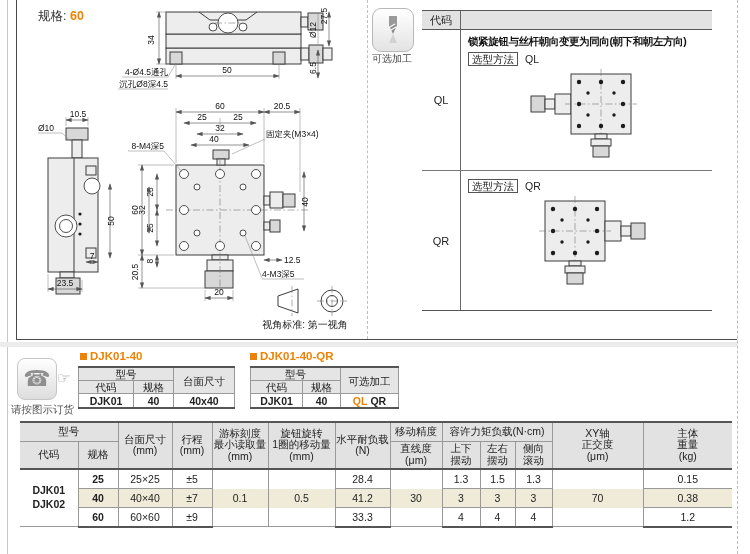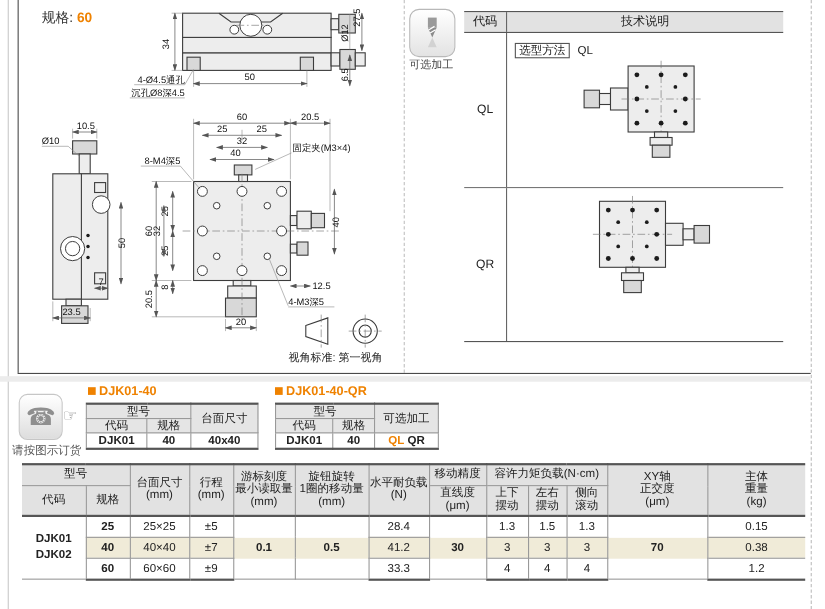--- a/index.html
+++ b/index.html
@@ -65,21 +65,21 @@
   #spec-table th{background:#e2e2e2;font-weight:normal;line-height:1.12;padding:1px 0;}
   #spec-table{border-top:2px solid #555;}
   #spec-table tr.t1 th{height:16px;}
   #spec-table tbody td{height:18px;}
   #spec-table tbody tr:first-child td{border-top:2px solid #555;}
   #spec-table tbody tr:last-child td{border-bottom:2px solid #555;}
   #spec-table .nol{border-left:none;}
   #spec-table .nor{border-right:none;}
   .code-big{font-weight:bold;line-height:1.3;}
   .hl{background:#f0ebd8;}
-  .merged{background:linear-gradient(to bottom,#ffffff 33.5%,#f0ebd8 33.5%,#f0ebd8 67%,#ffffff 67%);font-weight:bold;}
+  .merged{background:linear-gradient(to bottom,#ffffff 33.5%,#f0ebd8 33.5%,#f0ebd8 67%,#ffffff 67%);}
   .specv{font-weight:bold;}
 </style>
 </head>
 <body>
 
 <div id="page">
 
   <div class="abs vline" id="edge-left"></div>
   <div class="abs vline" id="box-left"></div>
   <div class="abs" id="box-bottom"></div>
@@ -272,25 +272,25 @@
       <line x1="10" y1="12" x2="15" y2="9" stroke="#fff" stroke-width="1.2"></line>
       <line x1="11" y1="15" x2="16" y2="12" stroke="#fff" stroke-width="1.2"></line>
       <path d="M13,19 L17,28 L9,28 Z" fill="#d2d2d2"></path>
     </svg>
   </div>
   <div class="abs" id="opt-icon-label">可选加工</div>
 
   <div class="abs" id="opt-table">
     <div class="hdr">
       <div>代码</div>
-      <div>技术说明</div>
     </div>
     <div class="row" style="height:140px;">
       <div class="code-cell">QL</div>
       <div class="desc">
+        <div class="opt-title">锁紧旋钮与丝杆朝向变更为同向(朝下和朝左方向)</div>
         <div class="method">
           <span class="tag">选型方法</span><span>QL</span>
         </div>
         <svg class="opt-draw" width="150" height="90" viewBox="0 0 150 90">
           <rect class="fillk" x="18" y="27" width="14" height="16"></rect>
           <rect class="fillp" x="32" y="30" width="10" height="10"></rect>
           <rect class="fillp" x="42" y="25" width="16" height="20"></rect>
           <rect class="fillp" x="58" y="5" width="60" height="60"></rect>
           <line class="cl" x1="52" y1="35" x2="124" y2="35"></line>
           <line class="cl" x1="88" y1="0" x2="88" y2="70"></line>
@@ -310,20 +310,23 @@
           </g>
           <rect class="fillp" x="82" y="65" width="12" height="5"></rect>
           <rect class="fillp" x="78" y="70" width="20" height="7"></rect>
           <rect class="fillk" x="80" y="77" width="16" height="11"></rect>
         </svg>
       </div>
     </div>
     <div class="row" style="height:139px;">
       <div class="code-cell">QR</div>
       <div class="desc">
+        <div class="method">
+          <span class="tag">选型方法</span><span>QR</span>
+        </div>
         <svg class="opt-draw" width="150" height="90" viewBox="0 0 150 90">
           <rect class="fillp" x="32" y="5" width="60" height="60"></rect>
           <rect class="fillp" x="92" y="25" width="16" height="20"></rect>
           <rect class="fillp" x="108" y="30" width="10" height="10"></rect>
           <rect class="fillk" x="118" y="27" width="14" height="16"></rect>
           <line class="cl" x1="26" y1="35" x2="98" y2="35"></line>
           <line class="cl" x1="62" y1="0" x2="62" y2="70"></line>
           <g>
             <circle class="dot" cx="40" cy="13" r="2.2"></circle>
               <circle class="dot" cx="62" cy="13" r="2.2"></circle>

